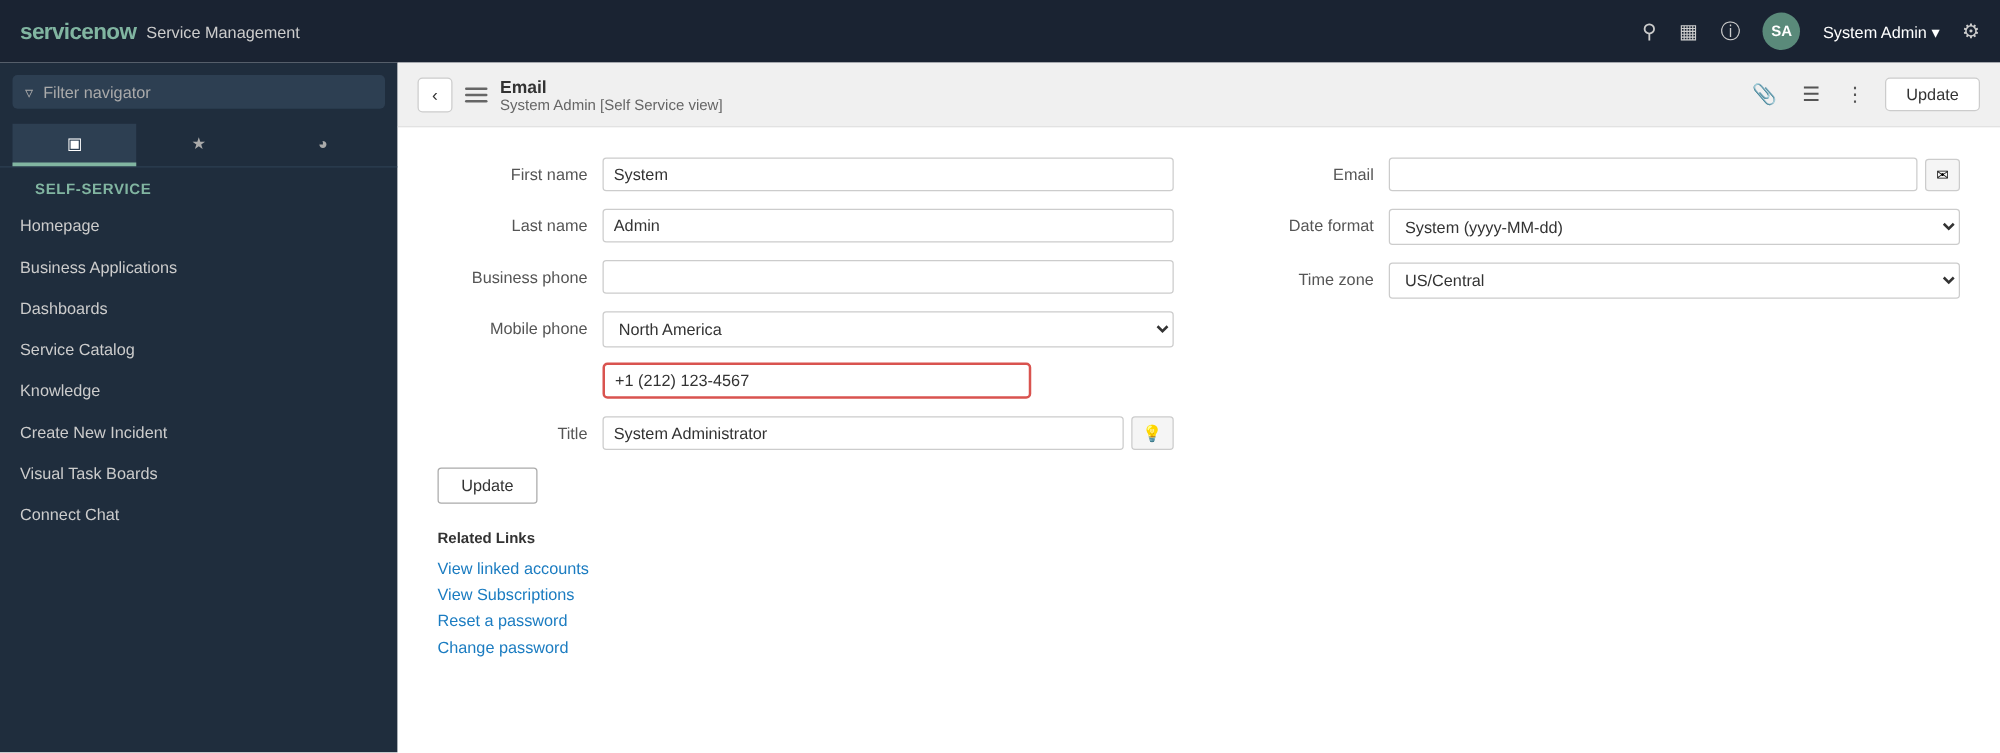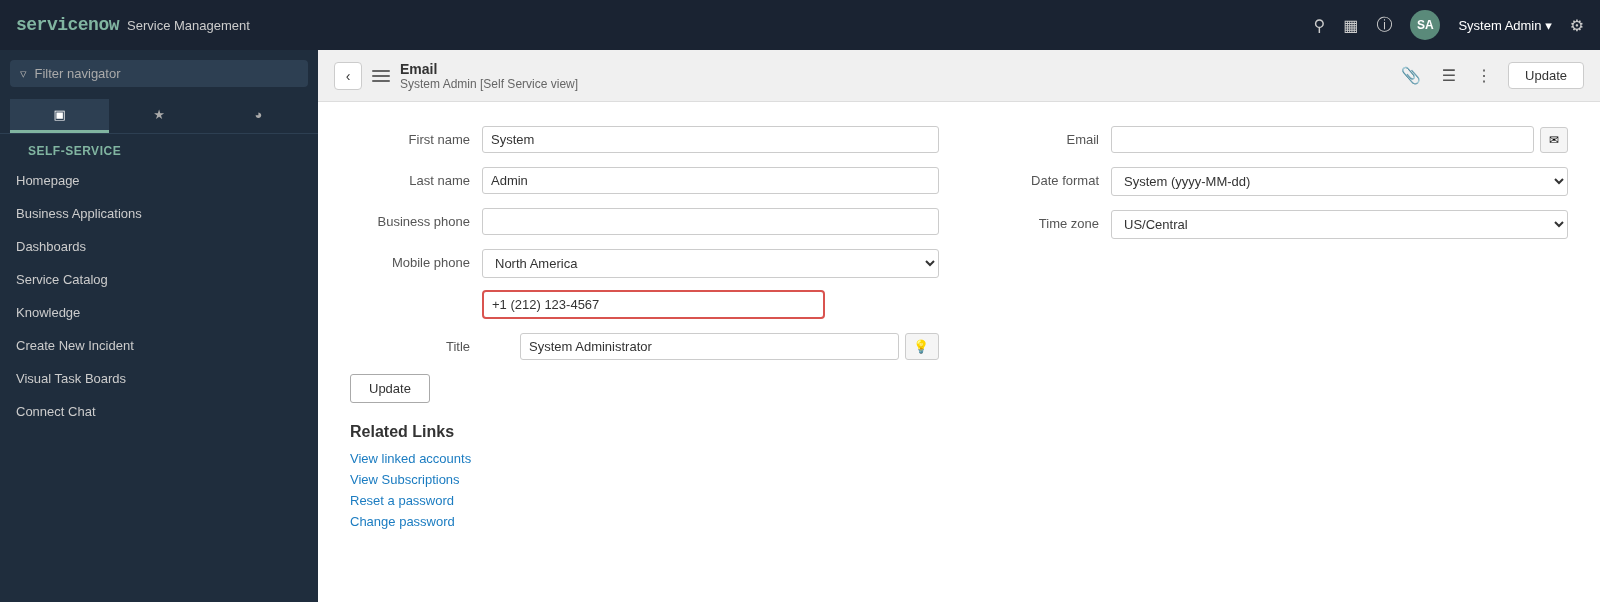--- a/index.html
+++ b/index.html
@@ -10,21 +10,21 @@
       background: #1a2332;
       height: 50px;
       display: flex;
       align-items: center;
       padding: 0 16px;
       justify-content: space-between;
       color: #fff;
     }
     .top-nav-left { display: flex; align-items: center; gap: 12px; }
     .brand { display: flex; align-items: center; gap: 8px; }
-    .brand-logo { color: #81b5a1; font-weight: bold; font-size: 18px; letter-spacing: -0.5px; font-family: Liberation Mono, monospace; }
+    .brand-logo { color: #81b5a1; font-weight: bold; font-size: 18px; letter-spacing: -0.5px; }
     .service-mgmt { color: #ccc; font-size: 13px; }
     .top-nav-right { display: flex; align-items: center; gap: 18px; }
     .user-badge {
       background: #5a8a7a;
       color: #fff;
       border-radius: 50%;
       width: 30px; height: 30px;
       display: flex; align-items: center; justify-content: center;
       font-weight: bold; font-size: 12px;
     }
@@ -187,21 +187,21 @@
     .phone-number-input {
       border: 2px solid #d9534f;
       border-radius: 4px;
       padding: 5px 8px;
       font-size: 13px;
       color: #333;
       outline: none;
       width: 75%;
     }
     .title-row { display: flex; align-items: center; gap: 6px; }
-    .title-input { flex: 1; margin-left: 38px; }
+    .title-input { flex: 1; }
     .lightbulb-btn {
       border: 1px solid #ccc;
       background: #f5f5f5;
       border-radius: 3px;
       padding: 5px 8px;
       cursor: pointer;
       font-size: 13px;
     }
     .email-row { display: flex; align-items: center; gap: 6px; }
     .email-input { flex: 1; }
@@ -221,21 +221,21 @@
       border-radius: 3px;
       padding: 6px 18px;
       cursor: pointer;
       font-size: 13px;
       color: #333;
       margin-bottom: 20px;
     }
 
     
     .related-links-title {
-      font-size: 16px;
+      font-size: 12px;
       font-weight: bold;
       color: #333;
       margin-bottom: 10px;
     }
     .related-link {
       display: block;
       color: #1b7cc1;
       font-size: 13px;
       margin-bottom: 6px;
       cursor: pointer;

